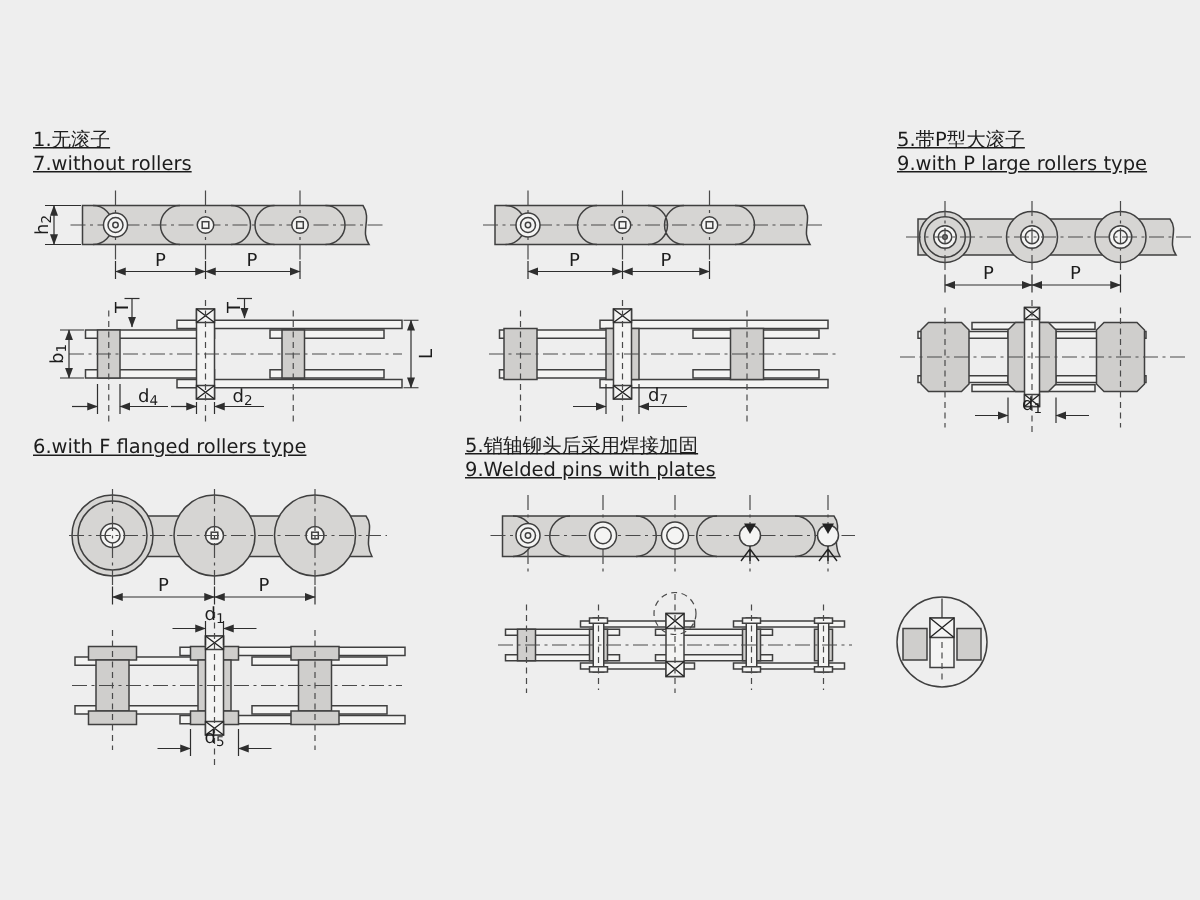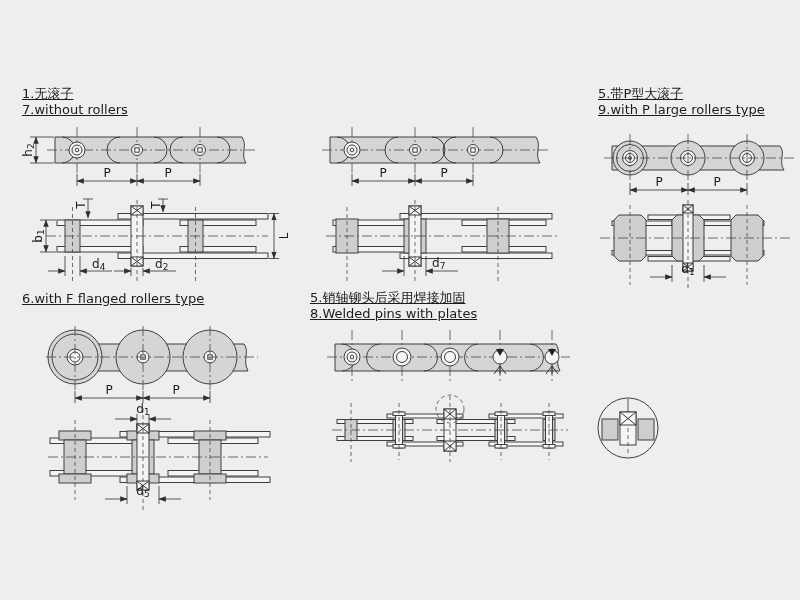--- a/index.html
+++ b/index.html
@@ -30,21 +30,21 @@
   </div>
   <div class="panel-title" style="left:598px;top:86px;">
     <div>5.带P型大滚子</div>
     <div>9.with P large rollers type</div>
   </div>
   <div class="panel-title" style="left:22px;top:291px;">
     <div>6.with F flanged rollers type</div>
   </div>
   <div class="panel-title" style="left:310px;top:290px;">
     <div>5.销轴铆头后采用焊接加固</div>
-    <div>8.Welded pins with plates</div>
+    <div>9.Welded pins with plates</div>
   </div>
 
   <svg width="800" height="600" viewBox="0 0 800 600">
     <defs>
       <marker id="ar" viewBox="0 0 8 6" refX="7.6" refY="3" markerWidth="9" markerHeight="7" orient="auto-start-reverse">
         <path d="M0,0 L8,3 L0,6 Z" fill="#2e2e2e"></path>
       </marker>
     </defs>
 
     <g>

